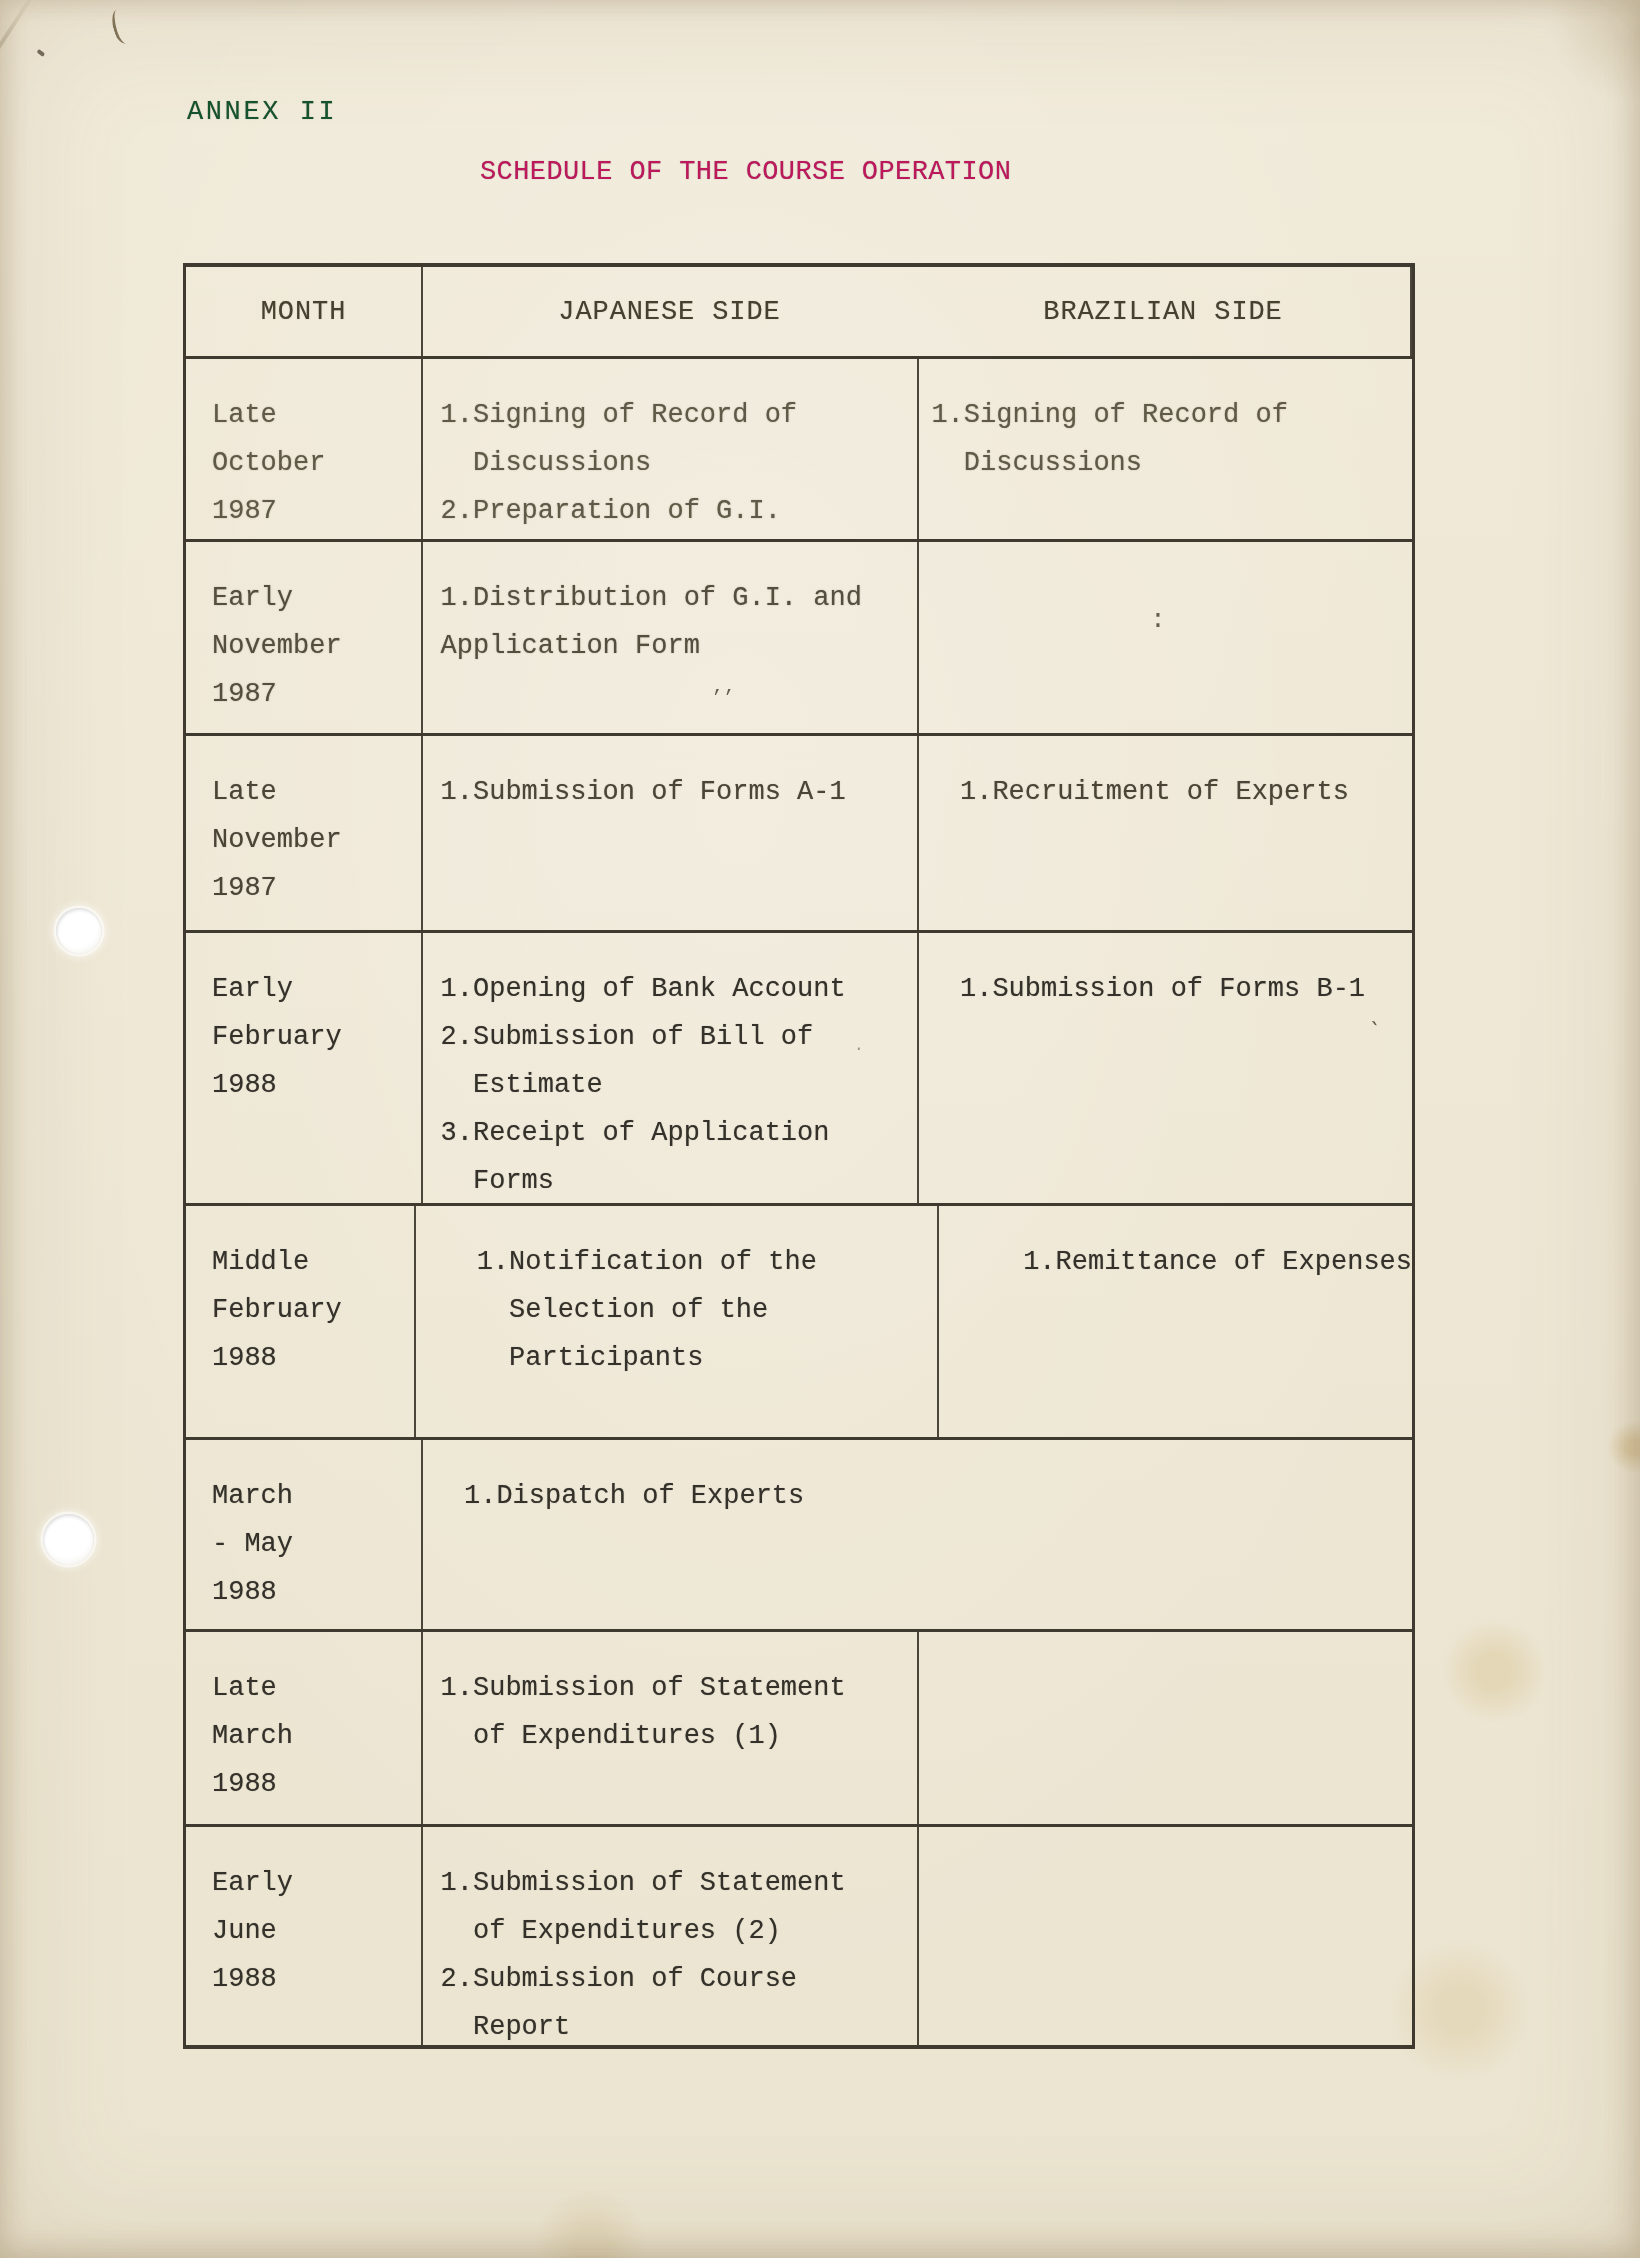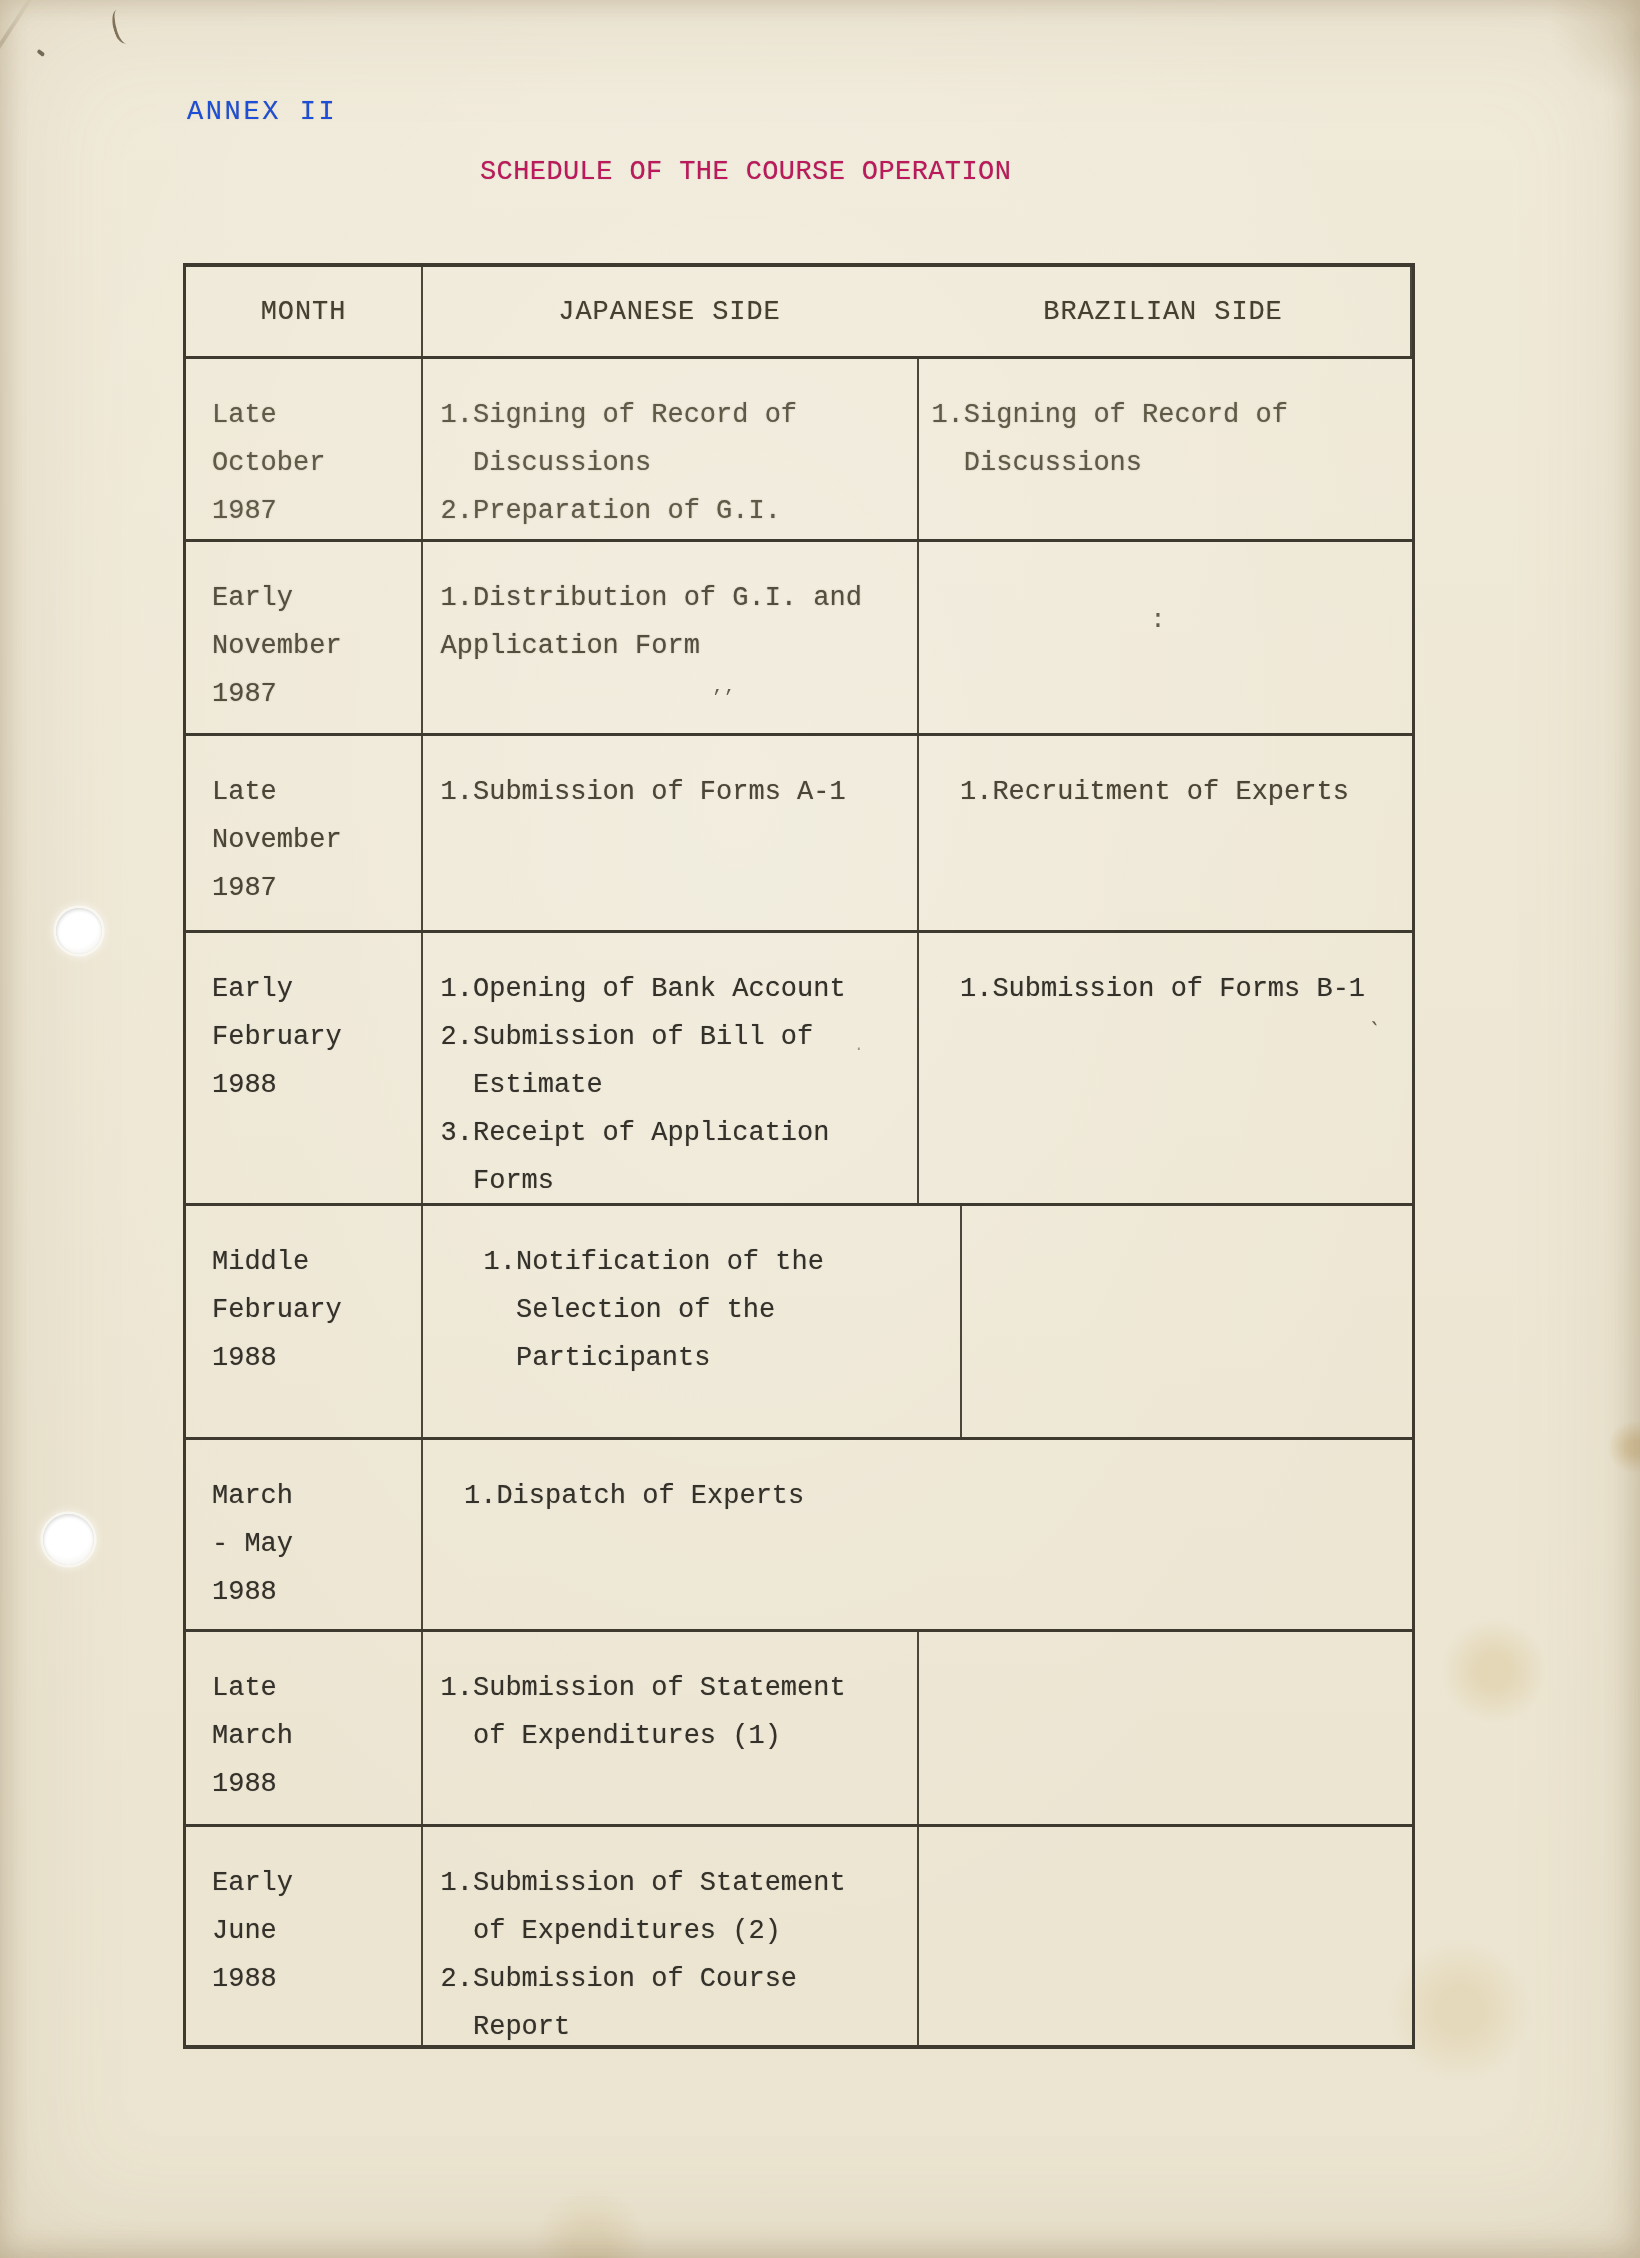--- a/index.html
+++ b/index.html
@@ -53,21 +53,21 @@
     box-shadow:
       0 0 0 2.6px rgba(255,255,255,0.5),
       0 0 8.8px 3.5px rgba(255,255,255,0.55),
       inset 0.9px 1.8px 3.5px rgba(0,0,0,0.14);
   }
   .hole-1{left:56px;top:908px;width:46px;height:46px;}
   .hole-2{left:43px;top:1514px;width:51px;height:51px;transform:rotate(12deg);}
 
   .annex{
     position:absolute;left:187px;top:97px;
-    font-size:27px;letter-spacing:2.6px;color:#1d4ed8;
+    font-size:27px;letter-spacing:2.6px;color:#14532d;
     text-shadow:0 0 0.9px rgba(69,64,47,0.5);
   }
   .doc-title{
     position:absolute;left:480px;top:157px;
     font-size:27px;letter-spacing:0.4px;color:#be185d;
     text-shadow:0 0 0.9px rgba(60,56,44,0.5);
   }
 
   .schedule{
     position:absolute;left:183px;top:263px;width:1232px;
@@ -167,20 +167,21 @@
     <div class="cell c-jp">1.Submission of Forms B-1</div>
   </div>
 
   <div class="trow row-4 fade-0">
     <div class="cell c-month">Middle
 February
 1988</div>
     <div class="cell c-br">1.Notification of the
   Selection of the
   Participants</div>
+    <div class="cell c-jp">1.Remittance of Expenses</div>
   </div>
 
   <div class="trow row-5 fade-0">
     <div class="cell c-month">March
 - May
 1988</div>
     <div class="cell c-jp">1.Dispatch of Experts</div>
   </div>
 
   <div class="trow row-6 fade-0">

